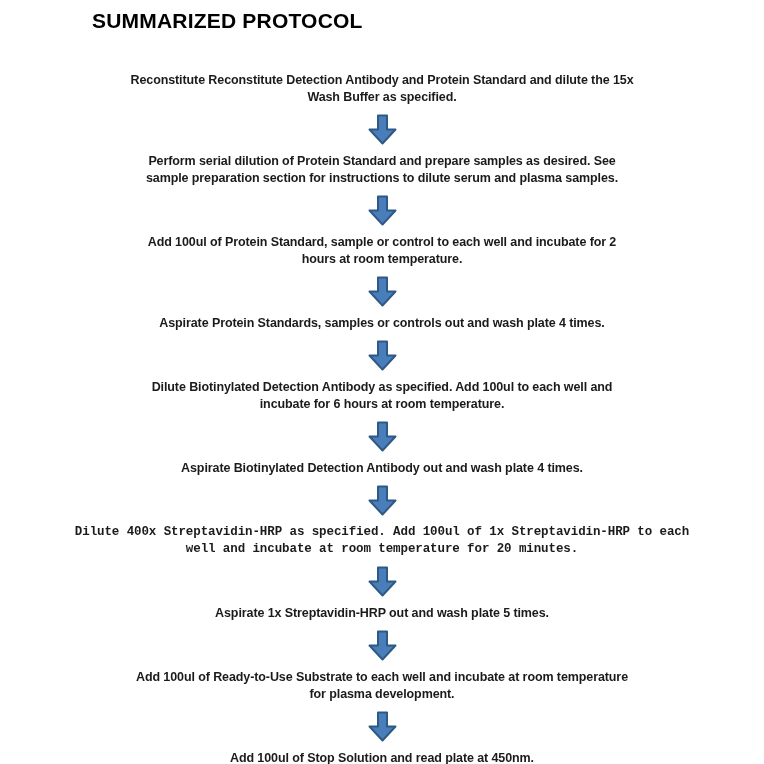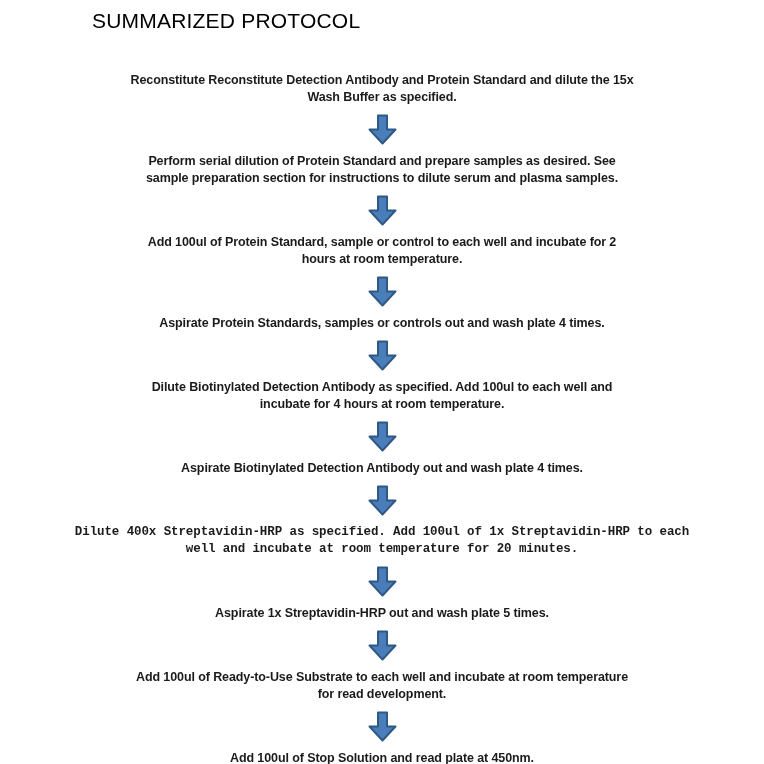--- a/index.html
+++ b/index.html
@@ -9,21 +9,21 @@
   body {
     width: 764px;
     height: 764px;
     background: #ffffff;
     font-family: "Liberation Sans", sans-serif;
     overflow: hidden;
   }
   h1.doc-title {
     font-size: 21px;
     line-height: 23px;
-    font-weight: normal;
+    font-weight: bold;
     letter-spacing: 0.2px;
     color: #000000;
     margin: 9px 0 0 92px;
   }
   .flow {
     width: 690px;
     margin: 40px auto 0 auto;
     text-align: center;
   }
   p.step {
@@ -80,21 +80,21 @@
   <p class="step" style="color: rgb(27, 27, 27);">
     <span class="line">Aspirate Protein Standards, samples or controls out and wash plate 4 times.</span>
   </p>
 
   <svg class="arrow" width="29" height="31" viewBox="0 0 29 31" xmlns="http://www.w3.org/2000/svg">
     <path d="M10 1.5 H19 V15.5 H27.5 L14.5 29.5 L1.5 15.5 H10 Z" stroke-width="2" stroke-linejoin="round" fill="#4A7EBB" stroke="#2E5984"></path>
   </svg>
 
   <p class="step" style="color: rgb(27, 27, 27);">
     <span class="line">Dilute Biotinylated Detection Antibody as specified. Add 100ul to each well and</span>
-    <span class="line">incubate for 4 hours at room temperature.</span>
+    <span class="line">incubate for 6 hours at room temperature.</span>
   </p>
 
   <svg class="arrow" width="29" height="31" viewBox="0 0 29 31" xmlns="http://www.w3.org/2000/svg">
     <path d="M10 1.5 H19 V15.5 H27.5 L14.5 29.5 L1.5 15.5 H10 Z" stroke-width="2" stroke-linejoin="round" fill="#4A7EBB" stroke="#2E5984"></path>
   </svg>
 
   <p class="step" style="color: rgb(27, 27, 27);">
     <span class="line">Aspirate Biotinylated Detection Antibody out and wash plate 4 times.</span>
   </p>
 
@@ -114,21 +114,21 @@
   <p class="step" style="color: rgb(27, 27, 27);">
     <span class="line">Aspirate 1x Streptavidin-HRP out and wash plate 5 times.</span>
   </p>
 
   <svg class="arrow" width="29" height="31" viewBox="0 0 29 31" xmlns="http://www.w3.org/2000/svg">
     <path d="M10 1.5 H19 V15.5 H27.5 L14.5 29.5 L1.5 15.5 H10 Z" stroke-width="2" stroke-linejoin="round" fill="#4A7EBB" stroke="#2E5984"></path>
   </svg>
 
   <p class="step" style="color: rgb(27, 27, 27); margin-top: 8px;">
     <span class="line">Add 100ul of Ready-to-Use Substrate to each well and incubate at room temperature</span>
-    <span class="line">for read development.</span>
+    <span class="line">for plasma development.</span>
   </p>
 
   <svg class="arrow" width="29" height="31" viewBox="0 0 29 31" xmlns="http://www.w3.org/2000/svg">
     <path d="M10 1.5 H19 V15.5 H27.5 L14.5 29.5 L1.5 15.5 H10 Z" stroke-width="2" stroke-linejoin="round" fill="#4A7EBB" stroke="#2E5984"></path>
   </svg>
 
   <p class="step" style="color: rgb(27, 27, 27);">
     <span class="line">Add 100ul of Stop Solution and read plate at 450nm.</span>
   </p>
 

